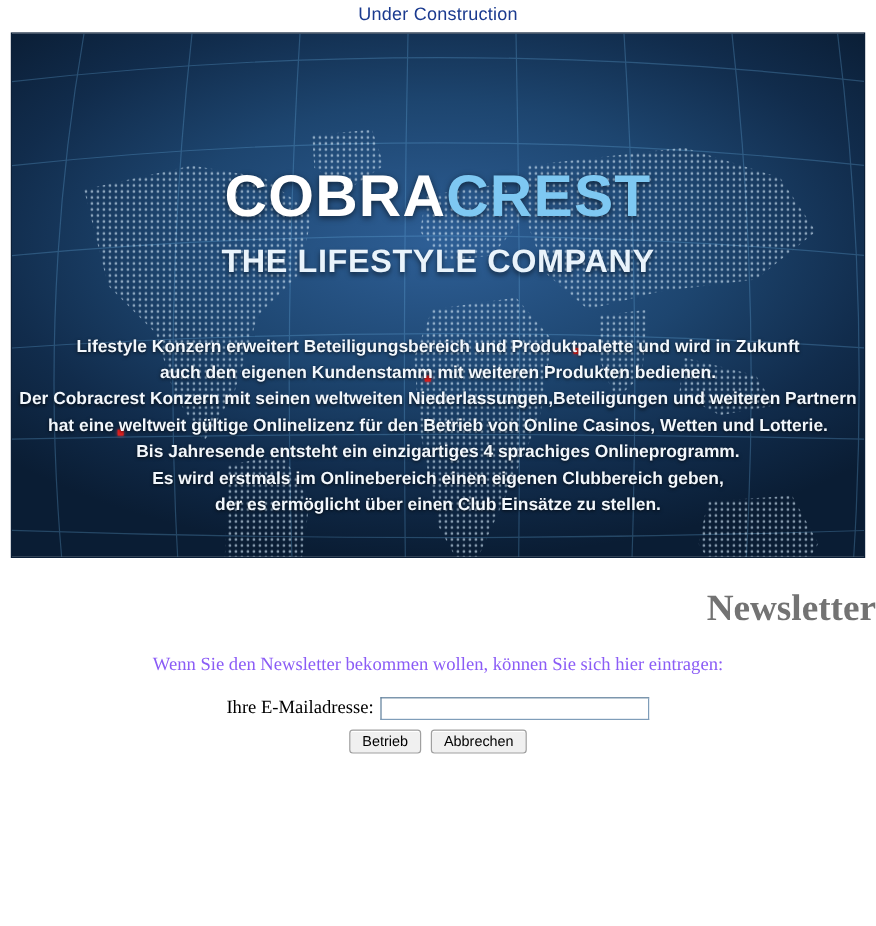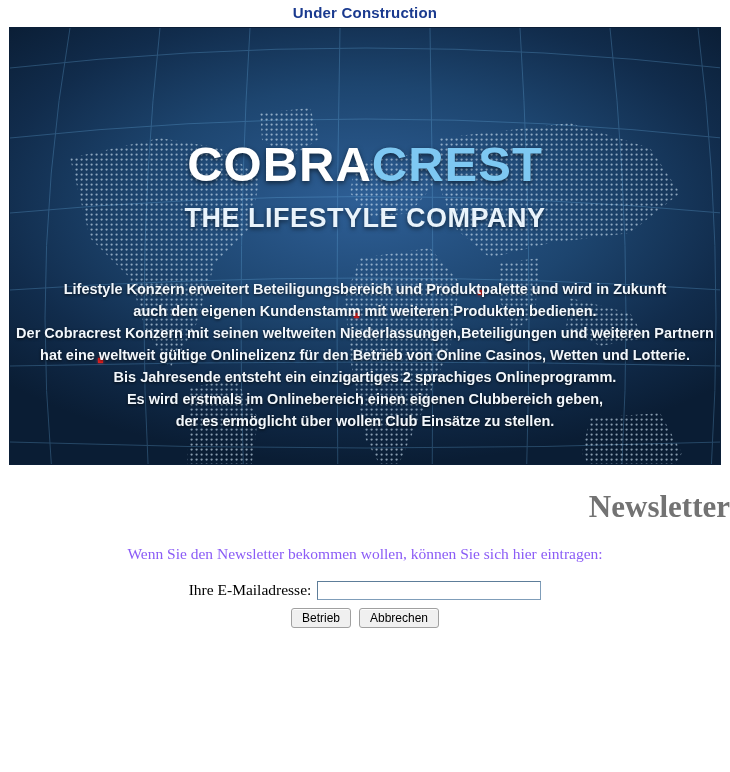--- a/index.html
+++ b/index.html
@@ -14,21 +14,21 @@
     overflow: hidden;
   }
   #page {
     position: relative;
     width: 730px;
     height: 772px;
   }
   .page-heading {
     text-align: center;
     font-family: "Liberation Sans", sans-serif;
-    font-weight: bold;
+    font-weight: normal;
     font-size: 15px;
     color: #1a3a8f;
     padding: 4px 0 2px 0;
     letter-spacing: 0.2px;
   }
   
   .banner {
     position: relative;
     width: 712px;
     height: 438px;
@@ -251,23 +251,23 @@
         <span class="w1">COBRA</span><span class="w2">CREST</span>
       </div>
 
       <div class="tagline">THE LIFESTYLE COMPANY</div>
 
       <div class="blurb">
         <div>Lifestyle Konzern erweitert Beteiligungsbereich und Produktpalette und wird in Zukunft</div>
         <div>auch den eigenen Kundenstamm mit weiteren Produkten bedienen.</div>
         <div>Der Cobracrest Konzern mit seinen weltweiten Niederlassungen,Beteiligungen und weiteren Partnern</div>
         <div>hat eine weltweit gültige Onlinelizenz für den Betrieb von Online Casinos, Wetten und Lotterie.</div>
-        <div>Bis Jahresende entsteht ein einzigartiges 2 sprachiges Onlineprogramm.</div>
+        <div>Bis Jahresende entsteht ein einzigartiges 4 sprachiges Onlineprogramm.</div>
         <div>Es wird erstmals im Onlinebereich einen eigenen Clubbereich geben,</div>
-        <div>der es ermöglicht über wollen Club Einsätze zu stellen.</div>
+        <div>der es ermöglicht über einen Club Einsätze zu stellen.</div>
       </div>
 
       <div class="domain">
         <span class="d1">WWW.COBRA</span><span class="d2">CREST</span><span class="d3">.COM</span>
       </div>
     </div>
   </div>
 
   <div class="newsletter-title">Newsletter</div>
   <div class="newsletter-text">Wenn Sie den Newsletter bekommen wollen, können Sie sich hier eintragen:</div>

